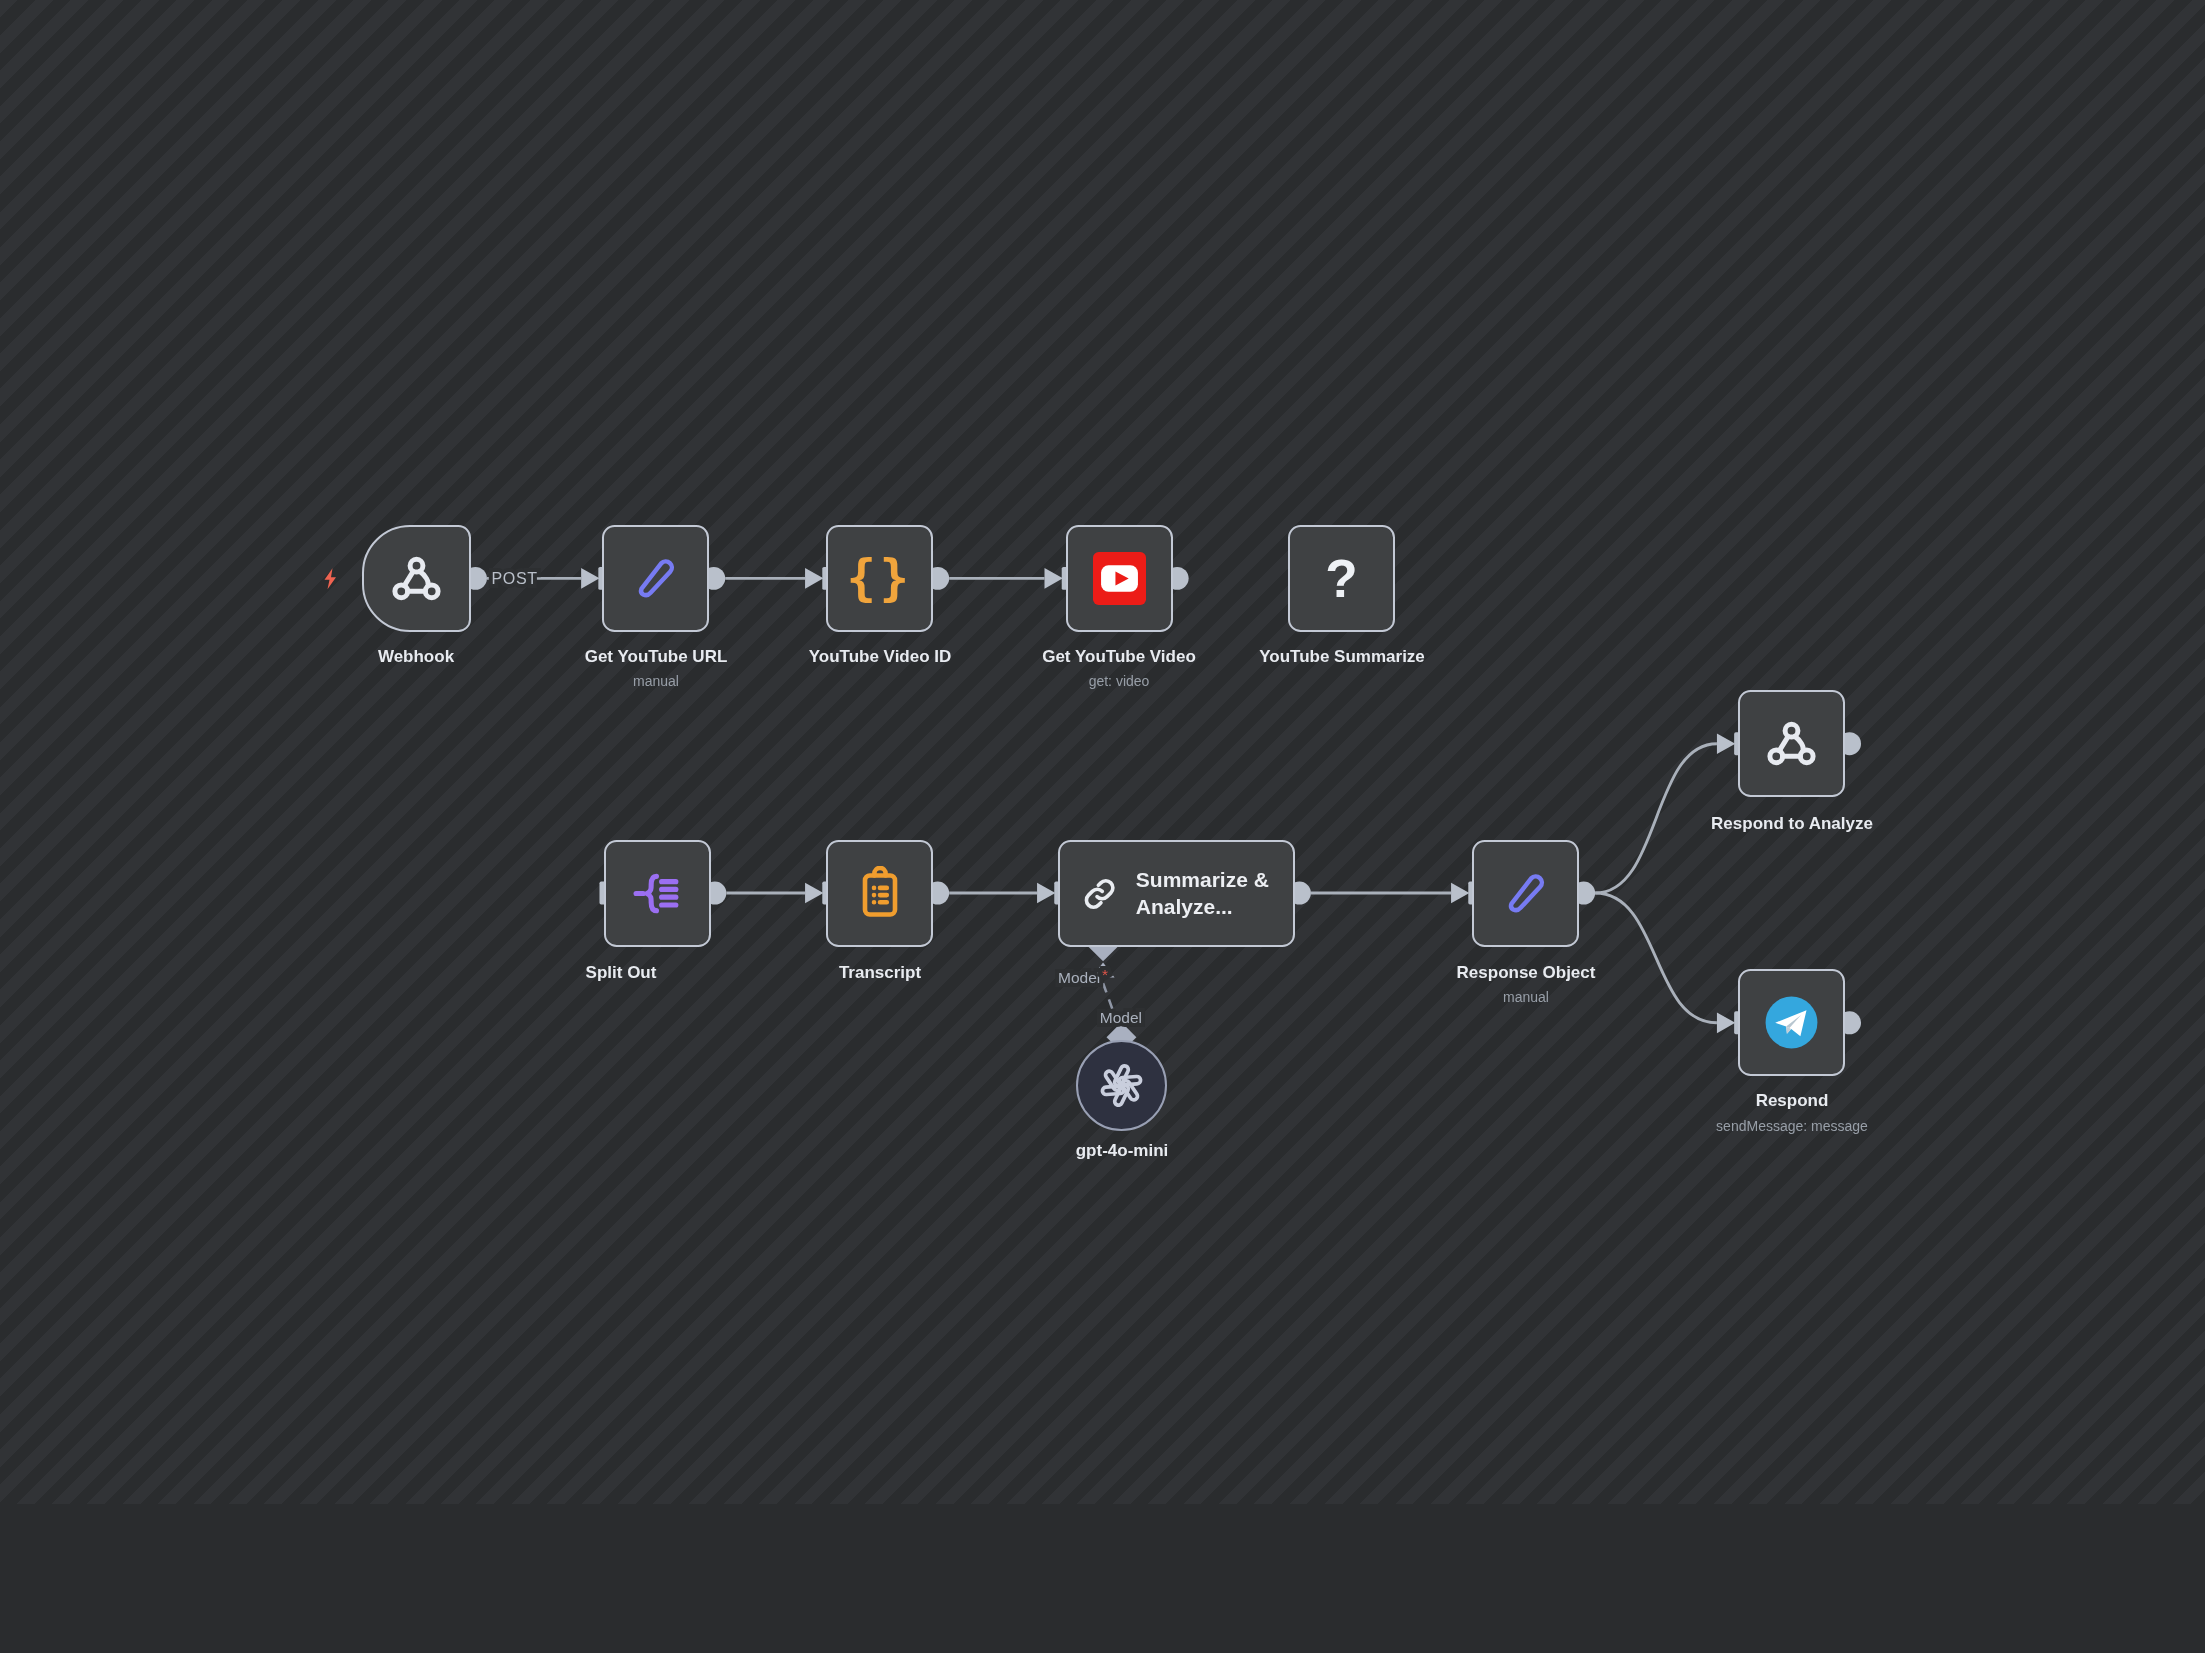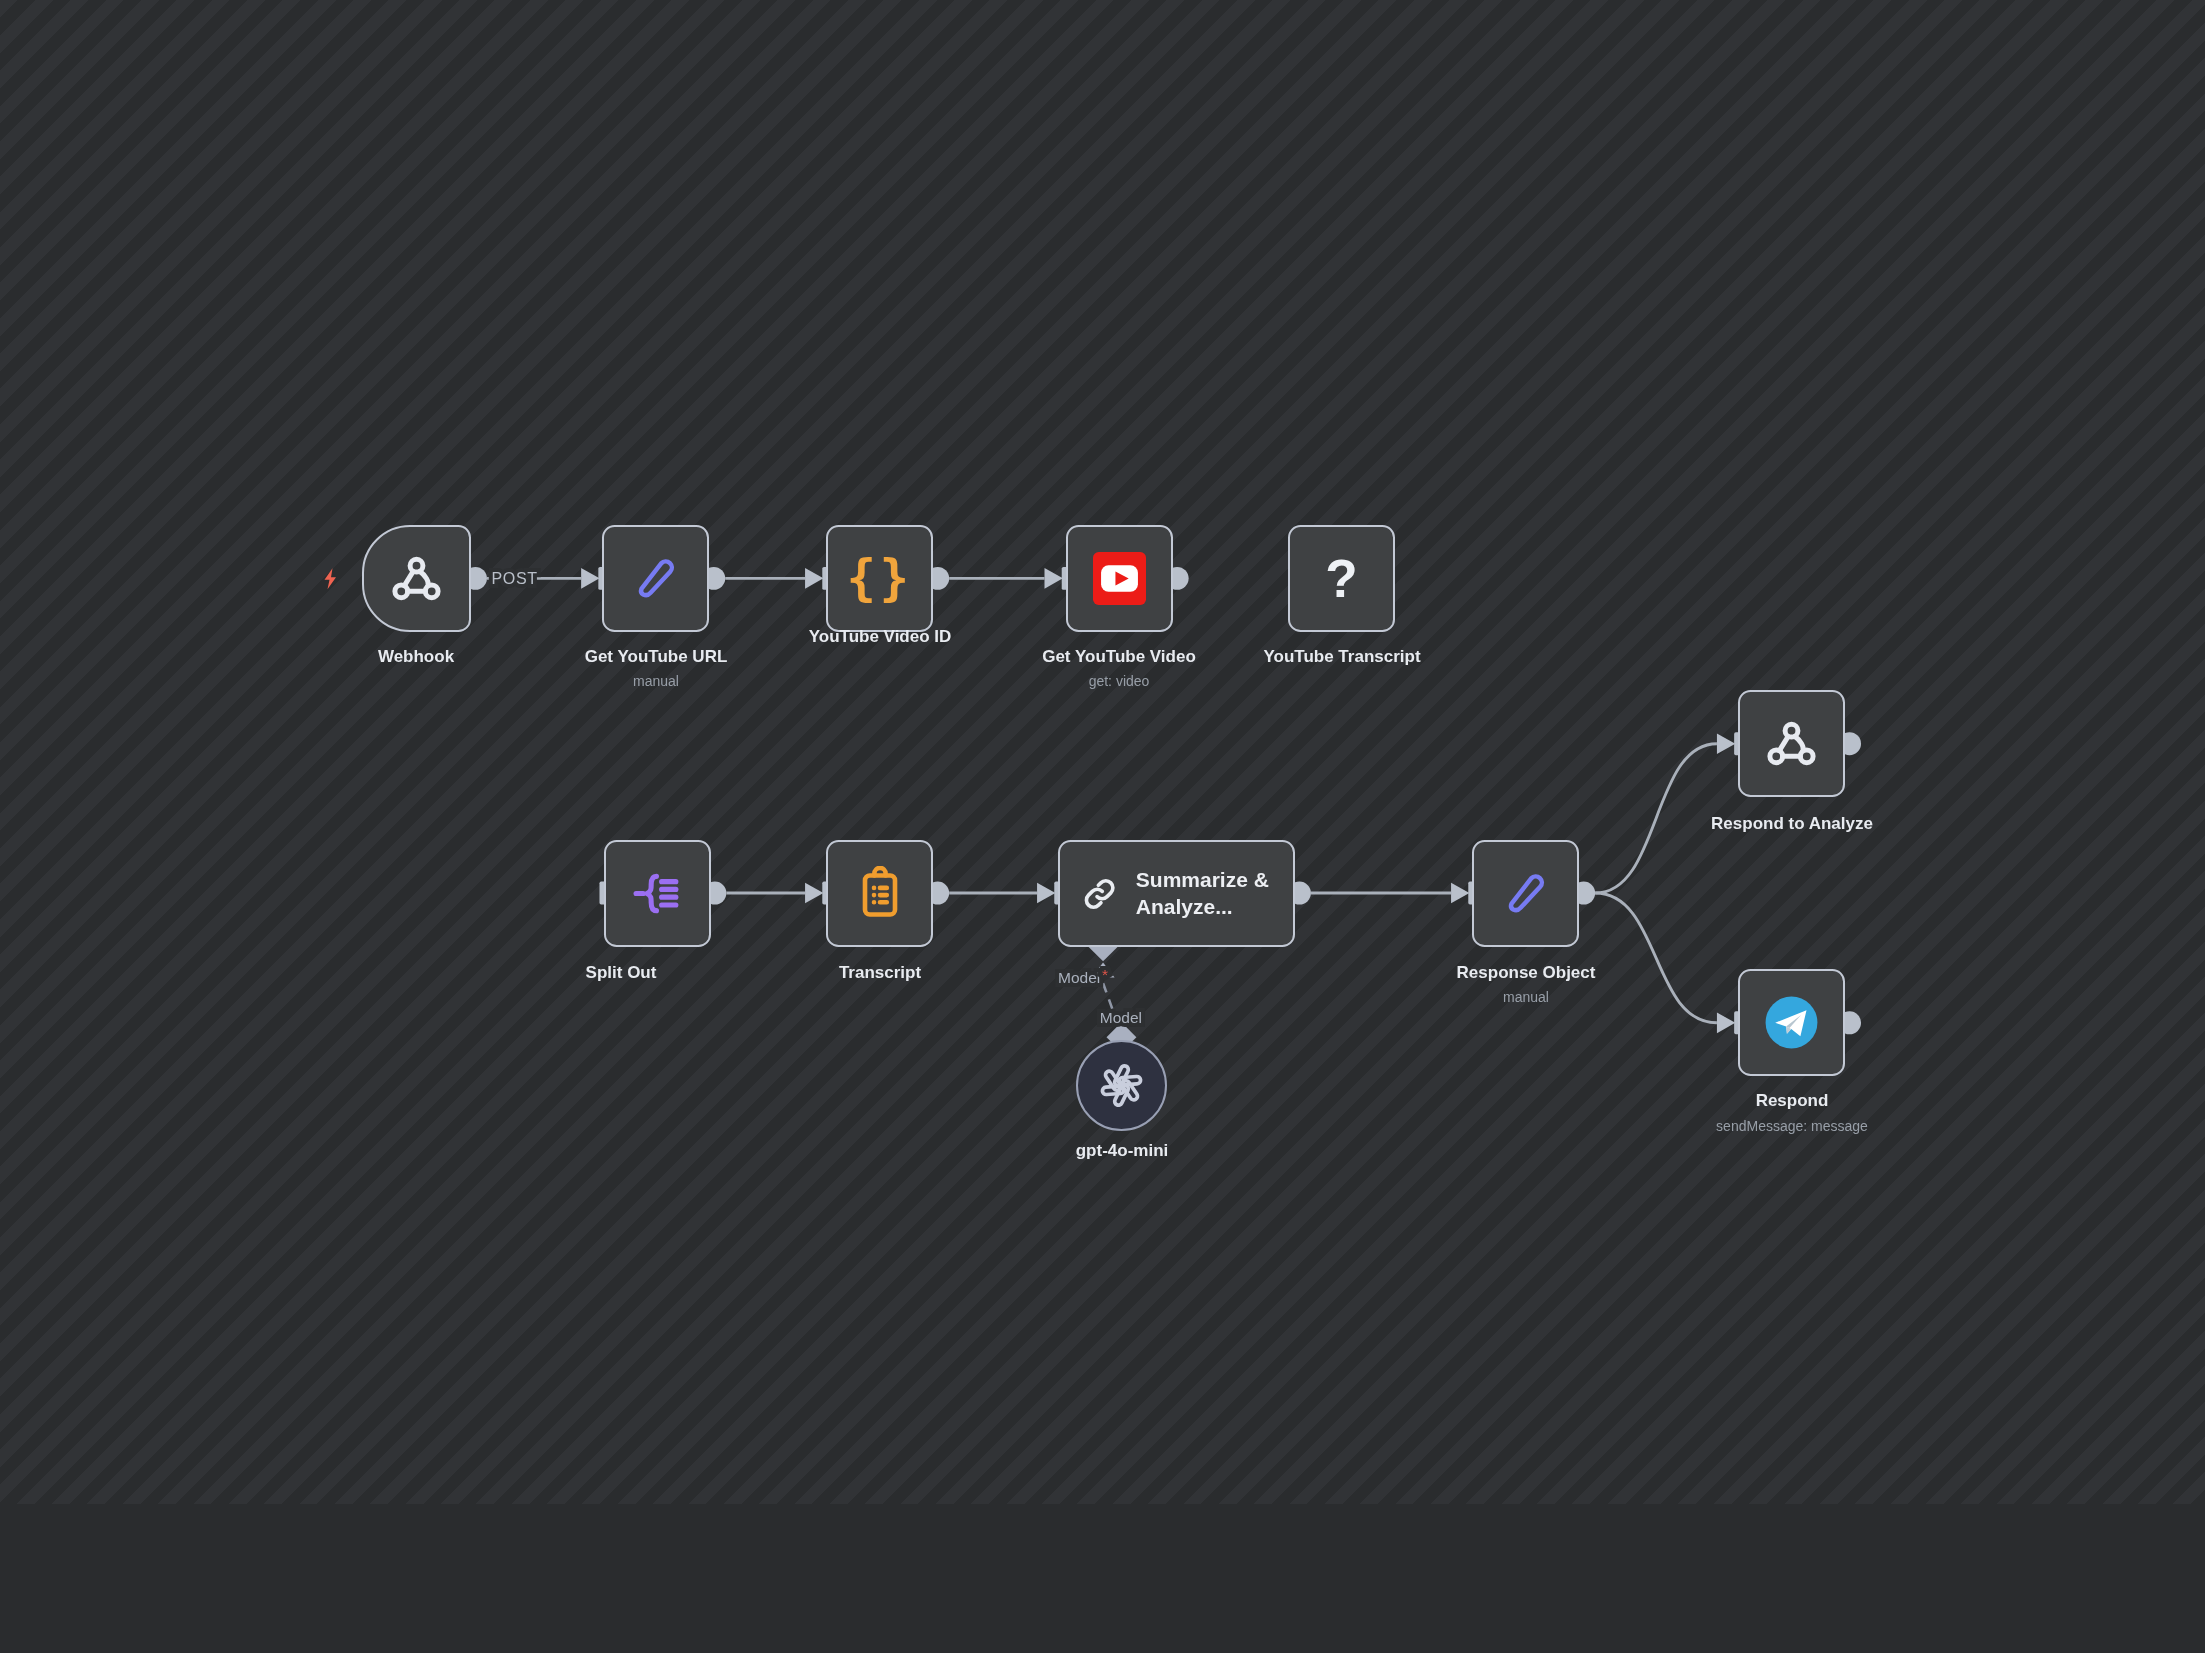--- a/index.html
+++ b/index.html
@@ -219,26 +219,26 @@
           <rect x="-1.9" y="-10.4" width="3.8" height="11" rx="1.9" transform="rotate(26 0 -4.9)"></rect>
         </g>
     </svg>
   </div>
 
   <div class="nlabel" style="left:416px;top:647px;">Webhook</div>
 
   <div class="nlabel" style="left:656px;top:647px;">Get YouTube URL</div>
   <div class="nsub" style="left:656px;top:673px;">manual</div>
 
-  <div class="nlabel" style="left:880px;top:627px;">YouTube Video ID</div>
+  <div class="nlabel" style="left:880px;top:647px;">YouTube Video ID</div>
 
   <div class="nlabel" style="left:1119px;top:647px;">Get YouTube Video</div>
   <div class="nsub" style="left:1119px;top:673px;">get: video</div>
 
-  <div class="nlabel" style="left:1342px;top:647px;">YouTube Transcript</div>
+  <div class="nlabel" style="left:1342px;top:647px;">YouTube Summarize</div>
 
   <div class="nlabel" style="left:621px;top:963px;">Split Out</div>
   <div class="nlabel" style="left:880px;top:963px;">Transcript</div>
 
   <div class="nlabel" style="left:1526px;top:963px;">Response Object</div>
   <div class="nsub" style="left:1526px;top:989px;">manual</div>
 
   <div class="nlabel" style="left:1792px;top:814px;">Respond to Analyze</div>
 
   <div class="nlabel" style="left:1792px;top:1091px;">Respond</div>

